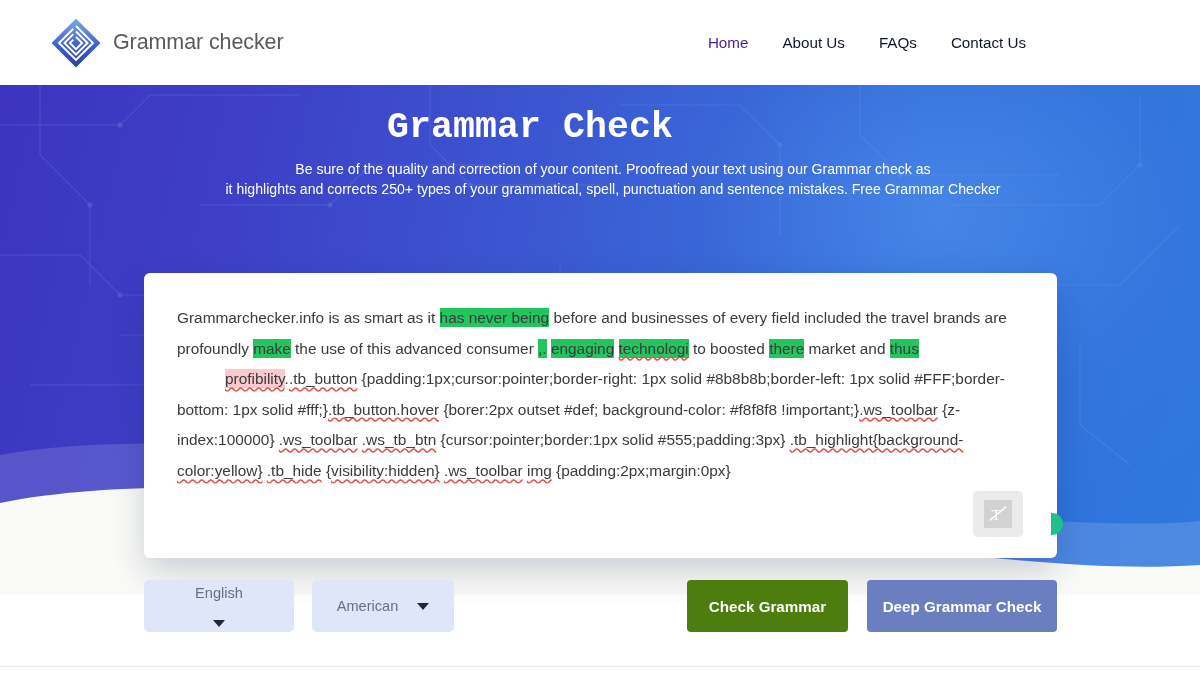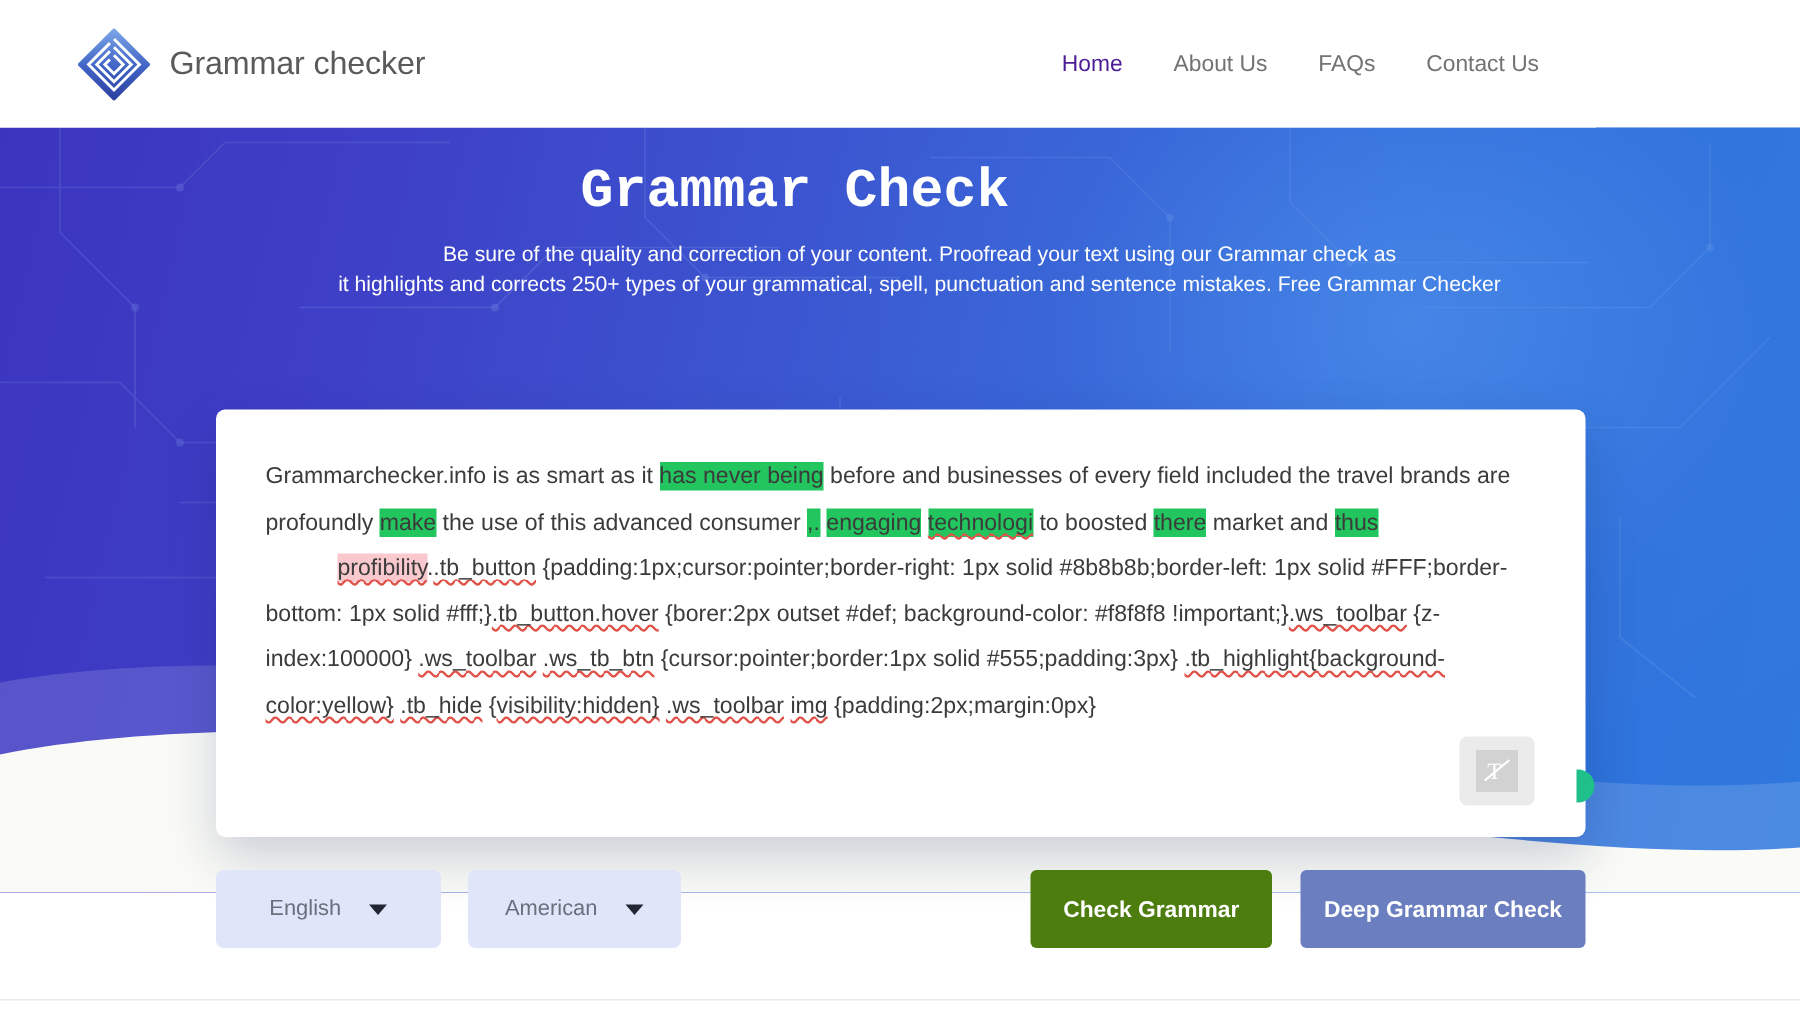--- a/index.html
+++ b/index.html
@@ -42,21 +42,21 @@
   }
   .nav {
     margin-left: auto;
     margin-right: 38px;
     display: flex;
     align-items: center;
     gap: 34px;
   }
   .nav-link {
     font-size: 15.2px;
-    color: #737373;
+    color: #0f172a;
     text-decoration: none;
     white-space: nowrap;
     cursor: pointer;
   }
   .nav-link.active { color: #4c1d95; }
 
   
   .hero {
     position: absolute;
     top: 85px; left: 0;
@@ -198,21 +198,21 @@
     background: #dfe6fa;
     border: none;
     border-radius: 5px;
     display: flex;
     align-items: center;
     justify-content: center;
     gap: 19px;
     cursor: pointer;
     padding: 0 20px;
   }
-  #sel-language { left: 0; width: 150px; }
+  #sel-language { left: 0; width: 150px; flex-direction: column; }
   #sel-variant  { left: 168px; width: 142px; }
   .select-chip .sel-label {
     font-size: 14.6px;
     color: #6a6f7c;
     white-space: nowrap;
   }
   .caret {
     width: 0; height: 0;
     border-left: 6px solid transparent;
     border-right: 6px solid transparent;

